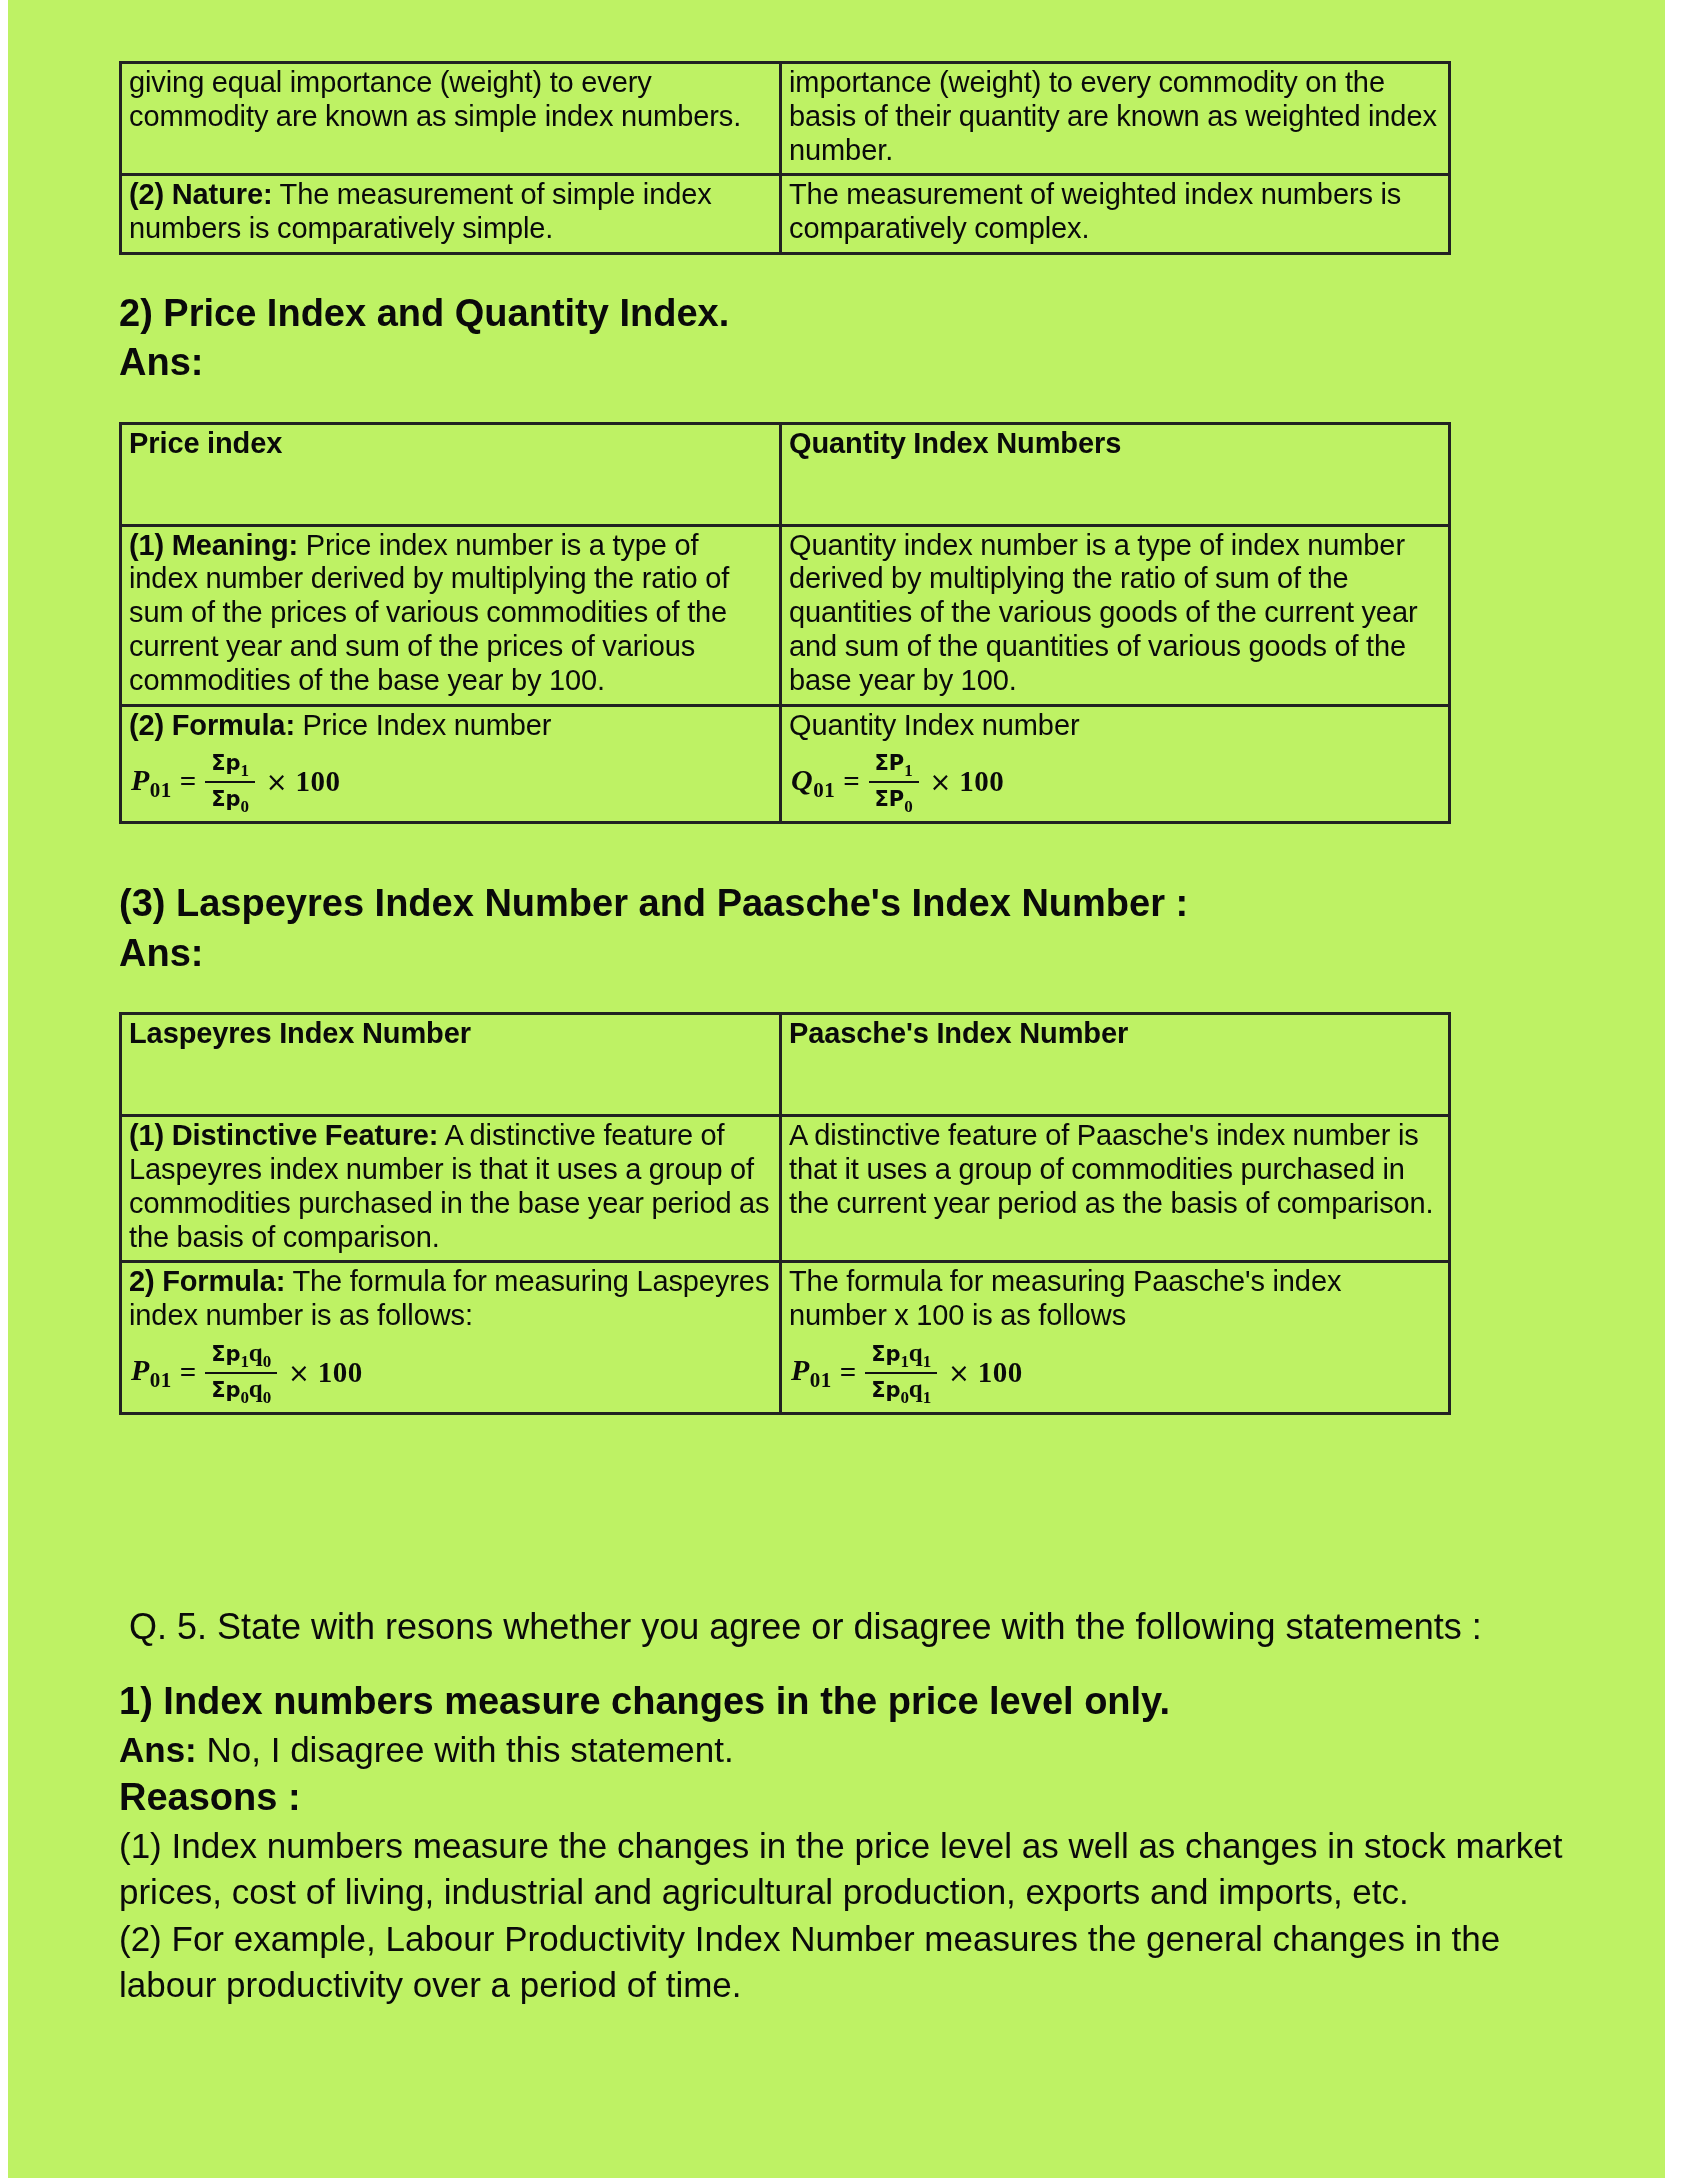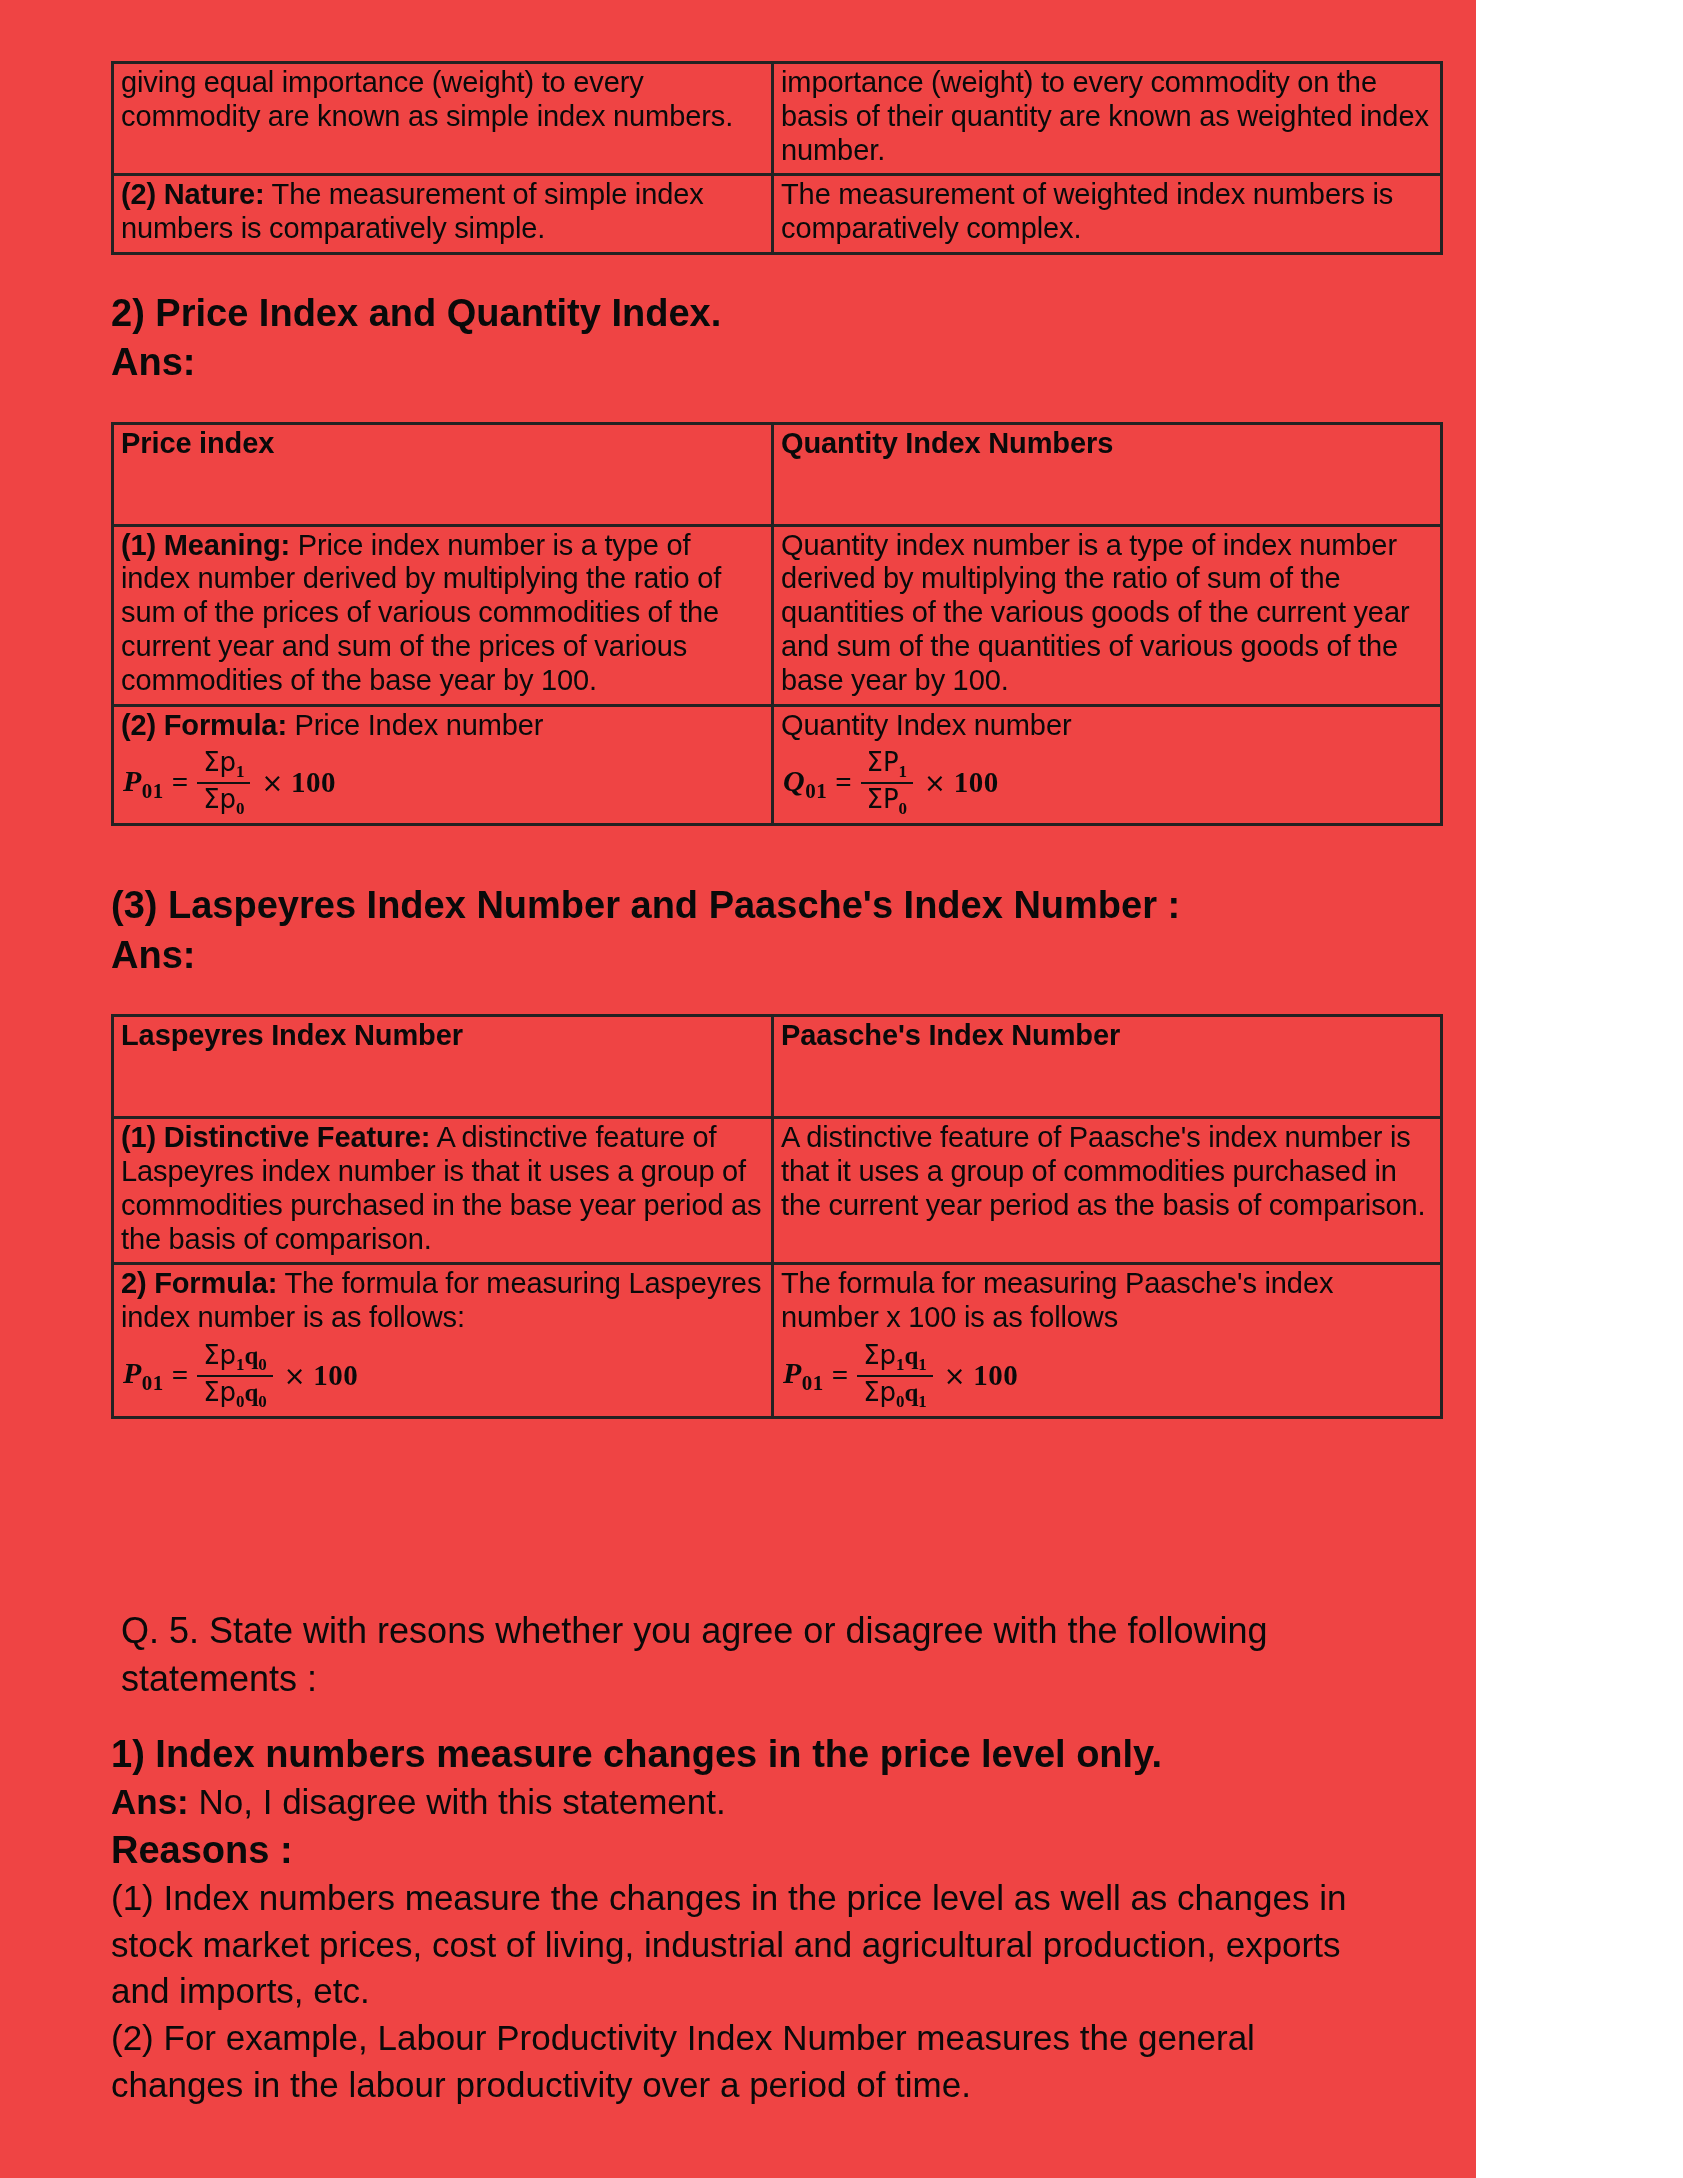--- a/index.html
+++ b/index.html
@@ -11,24 +11,25 @@
   body {
     width: 1683px;
     height: 2178px;
     font-family: "Liberation Sans", sans-serif;
     color: #0a0a0a;
     position: relative;
     overflow: hidden;
   }
   .page {
     box-sizing: border-box;
-    width: 1476px;
+    width: 1657px;
     height: 2178px;
     padding: 61px 95px 0 111px;
-    background: #ef4444;
+    background: #bef264;
+    margin-left: 8px;
   }
 
   
   table.cmp {
     border-collapse: collapse;
     width: 1297px;
     table-layout: fixed;
     margin: 0;
   }
   table.cmp td {
@@ -129,21 +130,21 @@
     padding: 0 6px 2px 6px;
     white-space: nowrap;
   }
   .frac .den {
     font-size: 25px;
     border-top: 2.5px solid #111;
     padding: 2px 6px 0 6px;
     white-space: nowrap;
   }
   .frac sub { font-size: 17px; }
-  .sig { font-family: "DejaVu Sans", sans-serif; font-weight: normal; font-size: 26px; }
+  .sig { font-family: "DejaVu Sans", sans-serif; font-weight: bold; font-size: 21px; }
   .formula .times {
     font-size: 26px;
     margin: 0 8px 0 11px;
     font-family: "DejaVu Sans", sans-serif;
     font-weight: normal;
   }
   .formula .hundred {
     font-size: 29px;
     letter-spacing: 0.5px;
   }

